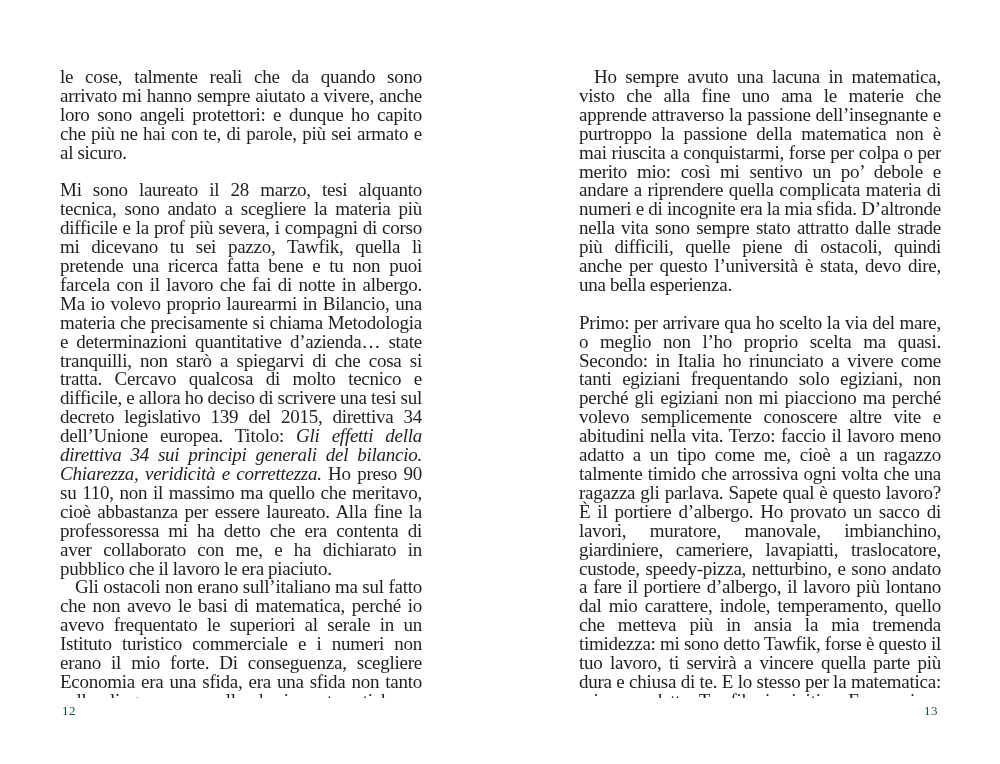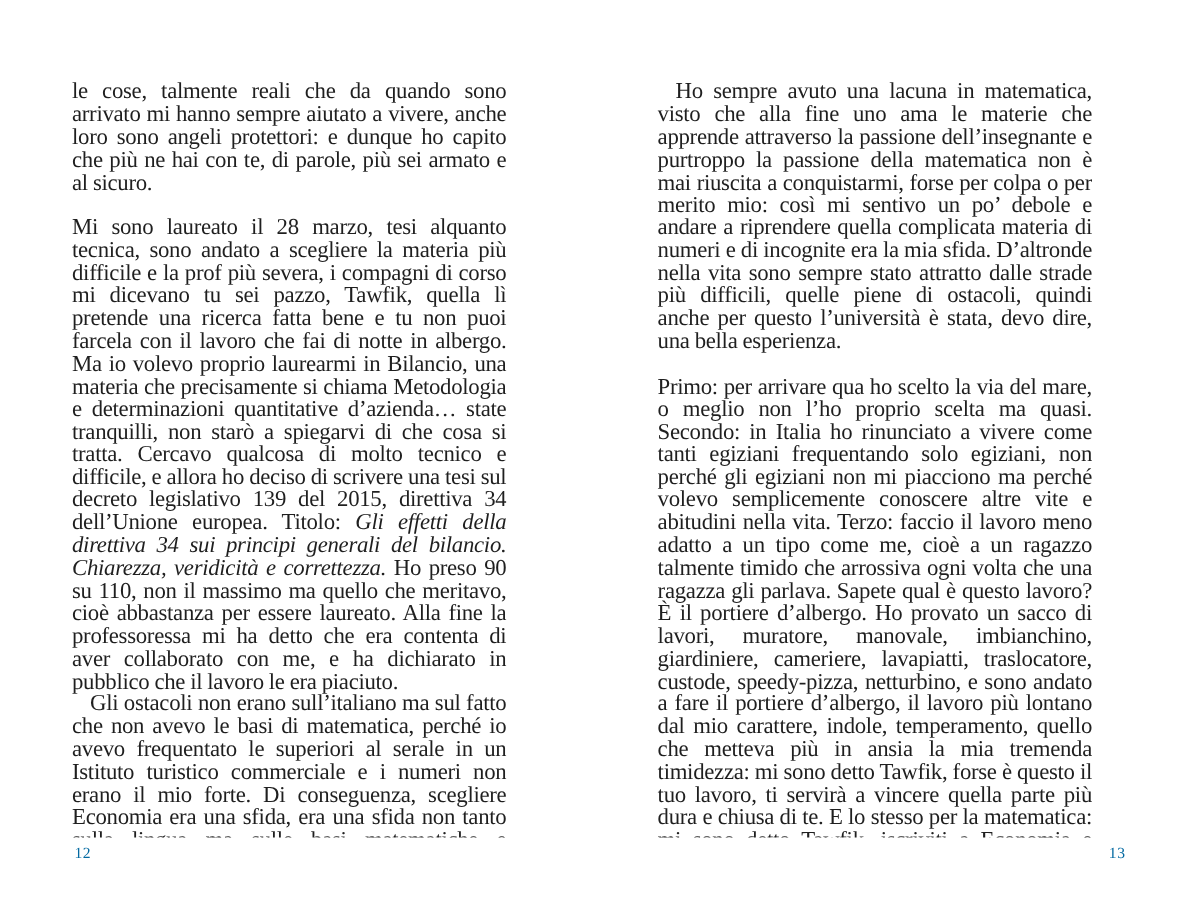--- a/index.html
+++ b/index.html
@@ -21,39 +21,39 @@
     background: #ffffff;
   }
   .page-text {
     position: absolute;
     top: 68px;
     width: 362px;
     max-height: 630px;
     overflow: hidden;
   }
   .page-text.left-col  { left: 60px;  }
-  .page-text.right-col { left: 548px; }
+  .page-text.right-col { left: 579px; }
   .page-text p {
     margin: 0;
     font-size: 19px;
     line-height: 18.9px;
     letter-spacing: -0.25px;
     word-spacing: -0.3px;
     text-align: justify;
     color: #1f1f1f;
   }
   .page-text p.space-before { margin-top: 18.9px; }
   .page-text p.indent { text-indent: 15px; }
   .page-text span.italic { font-style: italic; }
   .pagenum {
     position: absolute;
     top: 703px;
     font-size: 13px;
     letter-spacing: 0.5px;
-    color: #0369a1;
+    color: #14532d;
   }
   .pagenum.left-num  { left: 62px; }
   .pagenum.right-num { right: 62px; }
 </style>
 </head>
 <body>
 
 <div class="book-spread">
 
   <div class="page-text left-col">

